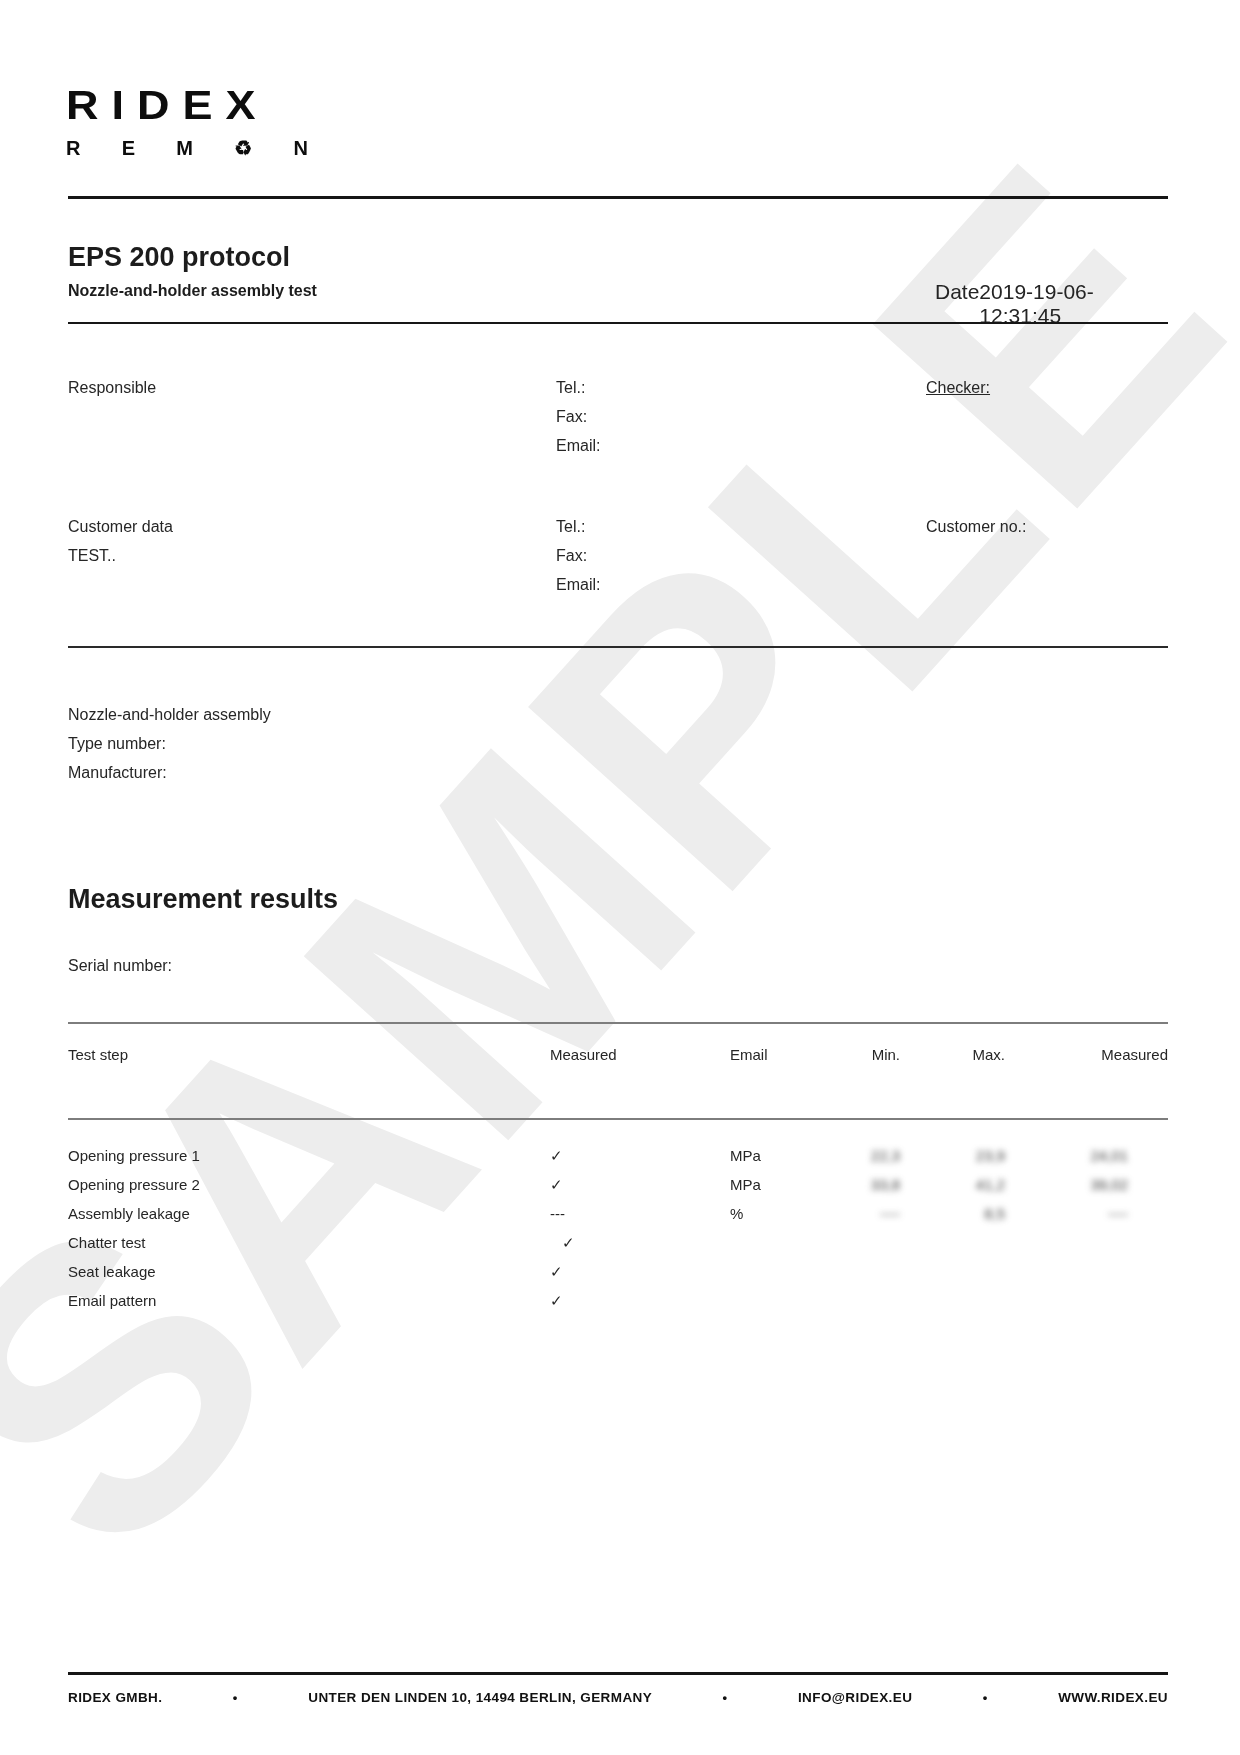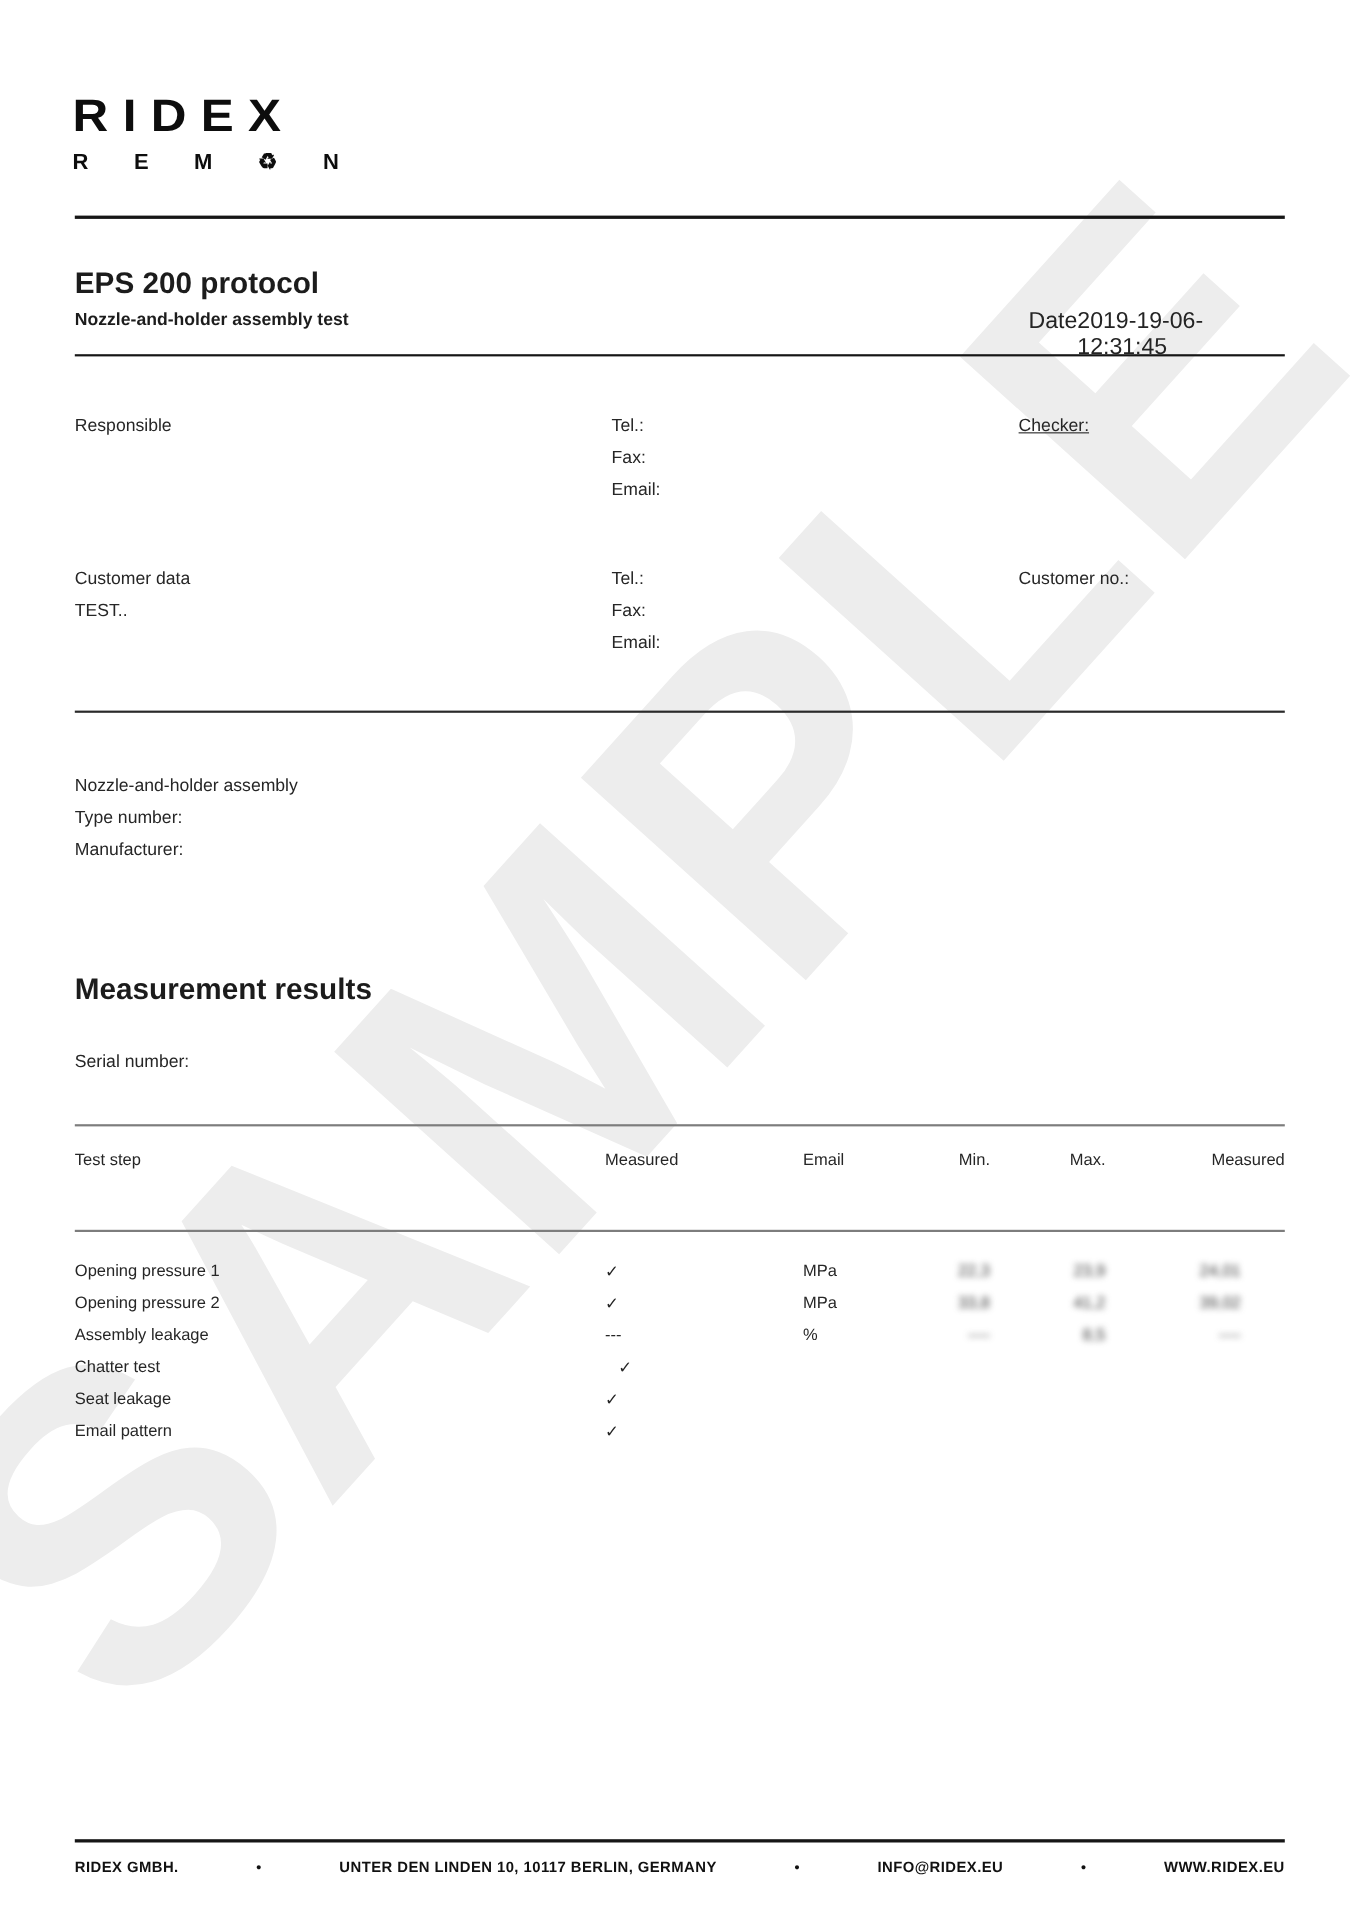--- a/index.html
+++ b/index.html
@@ -192,21 +192,21 @@
       <div></div>
       <div class="c-min"></div>
       <div class="c-max"></div>
       <div class="c-meas"></div>
     </div>
 
     <div class="abs rule rule-footer"></div>
     <div class="abs footer-row">
       <span>RIDEX GMBH.</span>
       <span class="dot">•</span>
-      <span>UNTER DEN LINDEN 10, 10117 BERLIN, GERMANY</span>
+      <span>UNTER DEN LINDEN 10, 14494 BERLIN, GERMANY</span>
       <span class="dot">•</span>
       <span>INFO@RIDEX.EU</span>
       <span class="dot">•</span>
       <span>WWW.RIDEX.EU</span>
     </div>
 
   </div>
 </div>
 
 </body></html>

